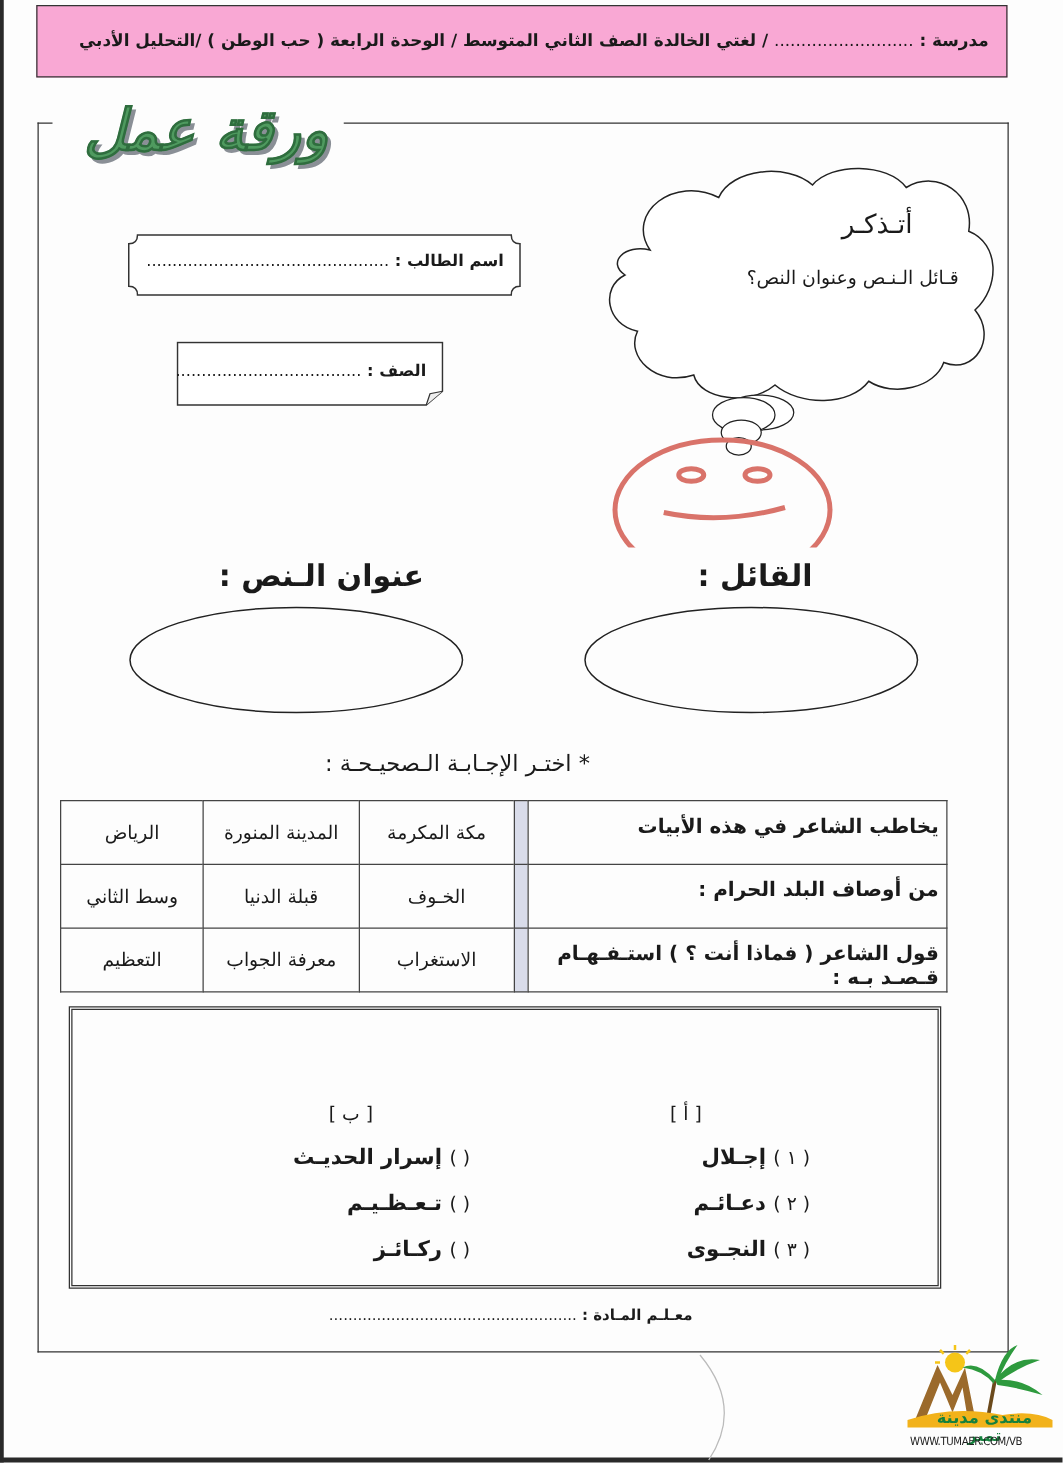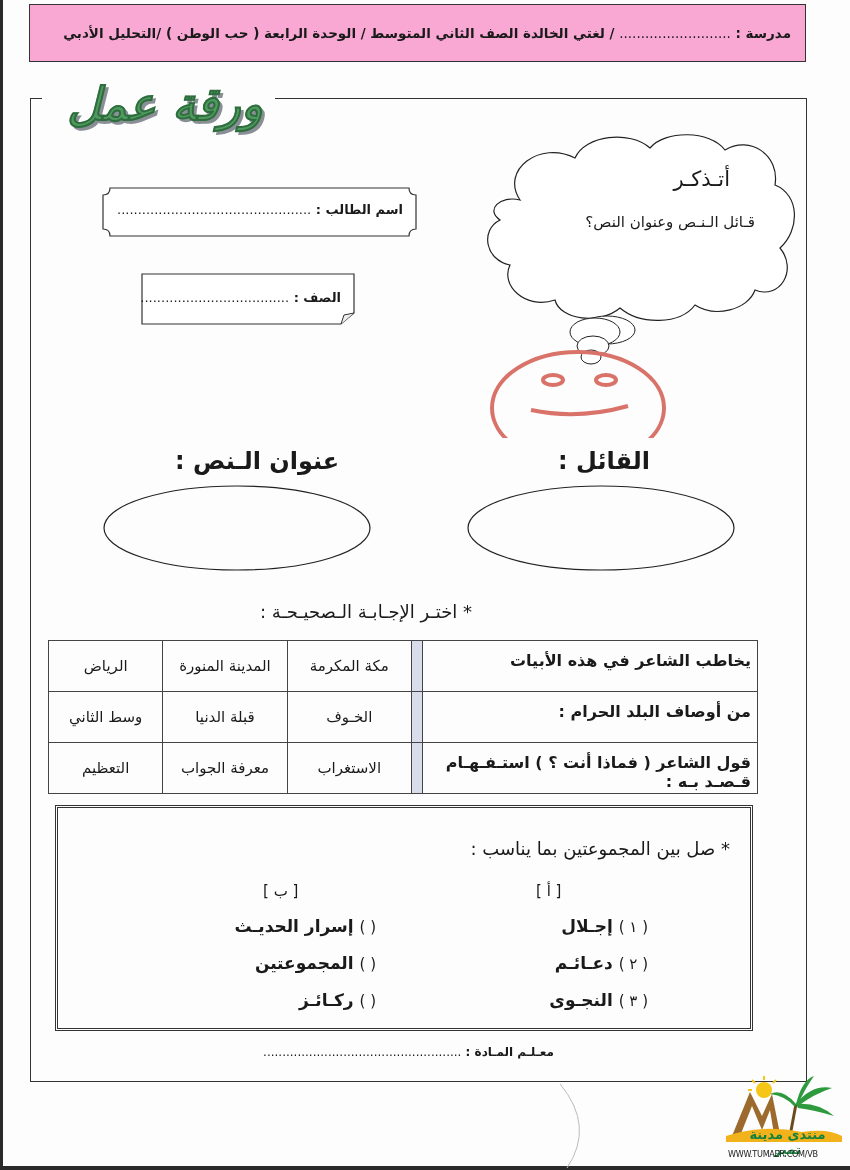--- a/index.html
+++ b/index.html
@@ -38,21 +38,21 @@
   .class-box { position: absolute; left: 141px; top: 273px; width: 214px; height: 52px; }
   .class-box svg { position: absolute; left: 0; top: 0; }
   .class-label {
     position: absolute; right: 14px; top: 17px; direction: rtl; font-size: 13px; font-weight: bold; white-space: nowrap;
   }
   .thought-cloud { position: absolute; left: 480px; top: 130px; width: 330px; height: 220px; }
   .cloud-title {
     position: absolute; left: 660px; top: 167px; font-size: 21px; direction: rtl; width: 70px; text-align: right;
   }
   .cloud-question {
-    position: absolute; right: 95px; top: 213px; font-size: 15px; direction: rtl; white-space: nowrap;
+    position: absolute; right: 83px; top: 213px; font-size: 15px; direction: rtl; white-space: nowrap;
   }
   .smiley { position: absolute; left: 488px; top: 348px; width: 180px; height: 90px; }
   .label-speaker {
     position: absolute; right: 200px; top: 447px; font-size: 24px; font-weight: bold; direction: rtl; white-space: nowrap;
   }
   .label-title {
     position: absolute; left: 175px; top: 447px; font-size: 24px; font-weight: bold; direction: rtl; white-space: nowrap;
   }
   .ellipse { position: absolute; }
   .ellipse-speaker { left: 466px; top: 484px; width: 270px; height: 88px; }
@@ -188,21 +188,20 @@
       <td class="q">قول الشاعر ( فماذا أنت ؟ ) استـفـهـام قـصـد بـه :</td>
       <td class="spacer"></td>
       <td class="opt">الاستغراب</td>
       <td class="opt">معرفة الجواب</td>
       <td class="opt opt2">التعظيم</td>
     </tr>
   </tbody>
 </table>
 
 <div class="match-box">
-  <div class="match-heading">* صل بين المجموعتين بما يناسب :</div>
   <div class="col-a-header">[ أ ]</div>
   <div class="col-b-header">[ ب ]</div>
 
   <div class="match-row" style="right:102px;top:108px">
     <span class="paren">( ١ )</span>
     <span>إجـلال</span>
   </div>
   <div class="match-row" style="right:102px;top:145px">
     <span class="paren">( ٢ )</span>
     <span>دعـائـم</span>
@@ -211,21 +210,21 @@
     <span class="paren">( ٣ )</span>
     <span>النجـوى</span>
   </div>
 
   <div class="match-row" style="right:374px;top:108px">
     <span class="paren">(      )</span>
     <span>إسرار الحديـث</span>
   </div>
   <div class="match-row" style="right:374px;top:145px">
     <span class="paren">(      )</span>
-    <span>المجموعتين</span>
+    <span>تـعـظـيـم</span>
   </div>
   <div class="match-row" style="right:374px;top:182px">
     <span class="paren">(      )</span>
     <span>ركـائـز</span>
   </div>
 </div>
 
 <div class="footer-teacher">
   <span>معـلـم المـادة :</span>
   <span class="dots">....................................................</span>

